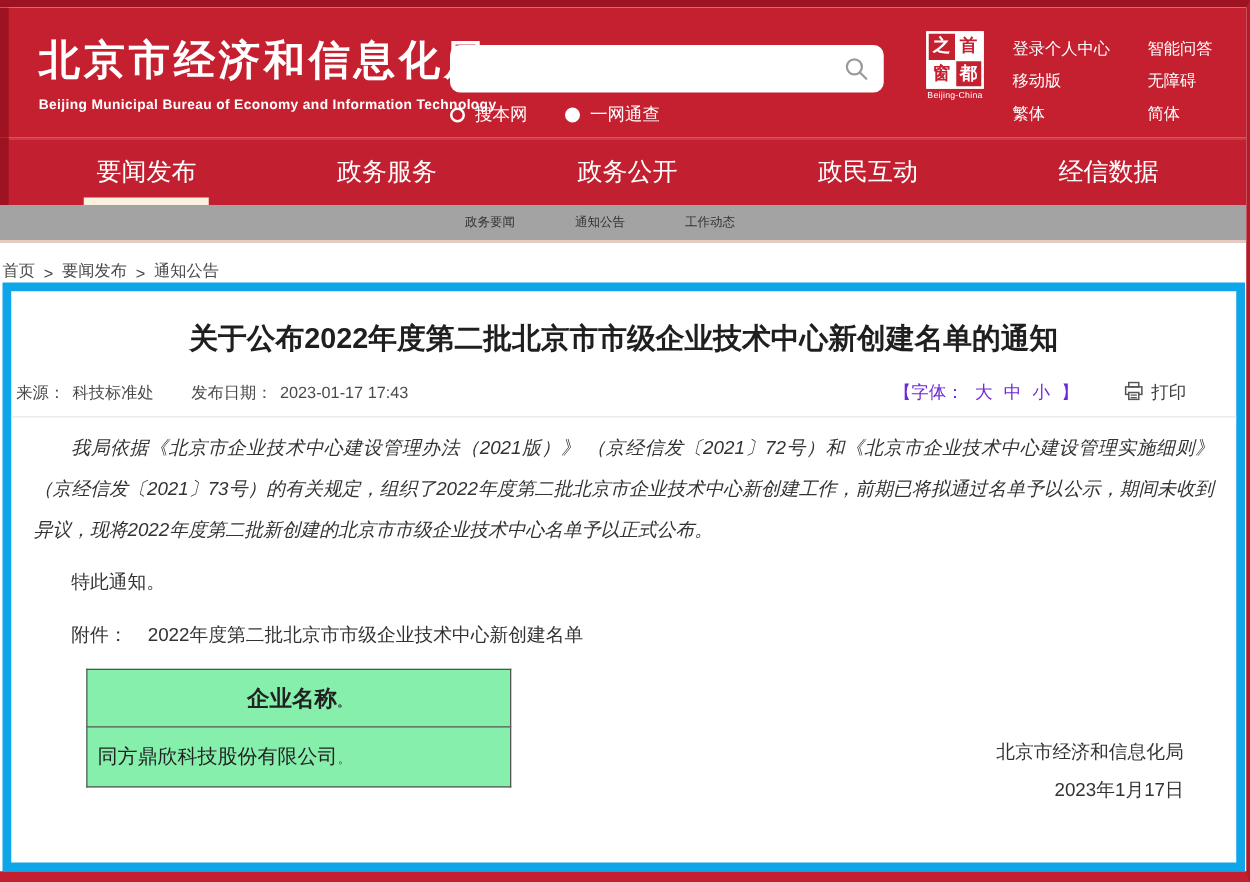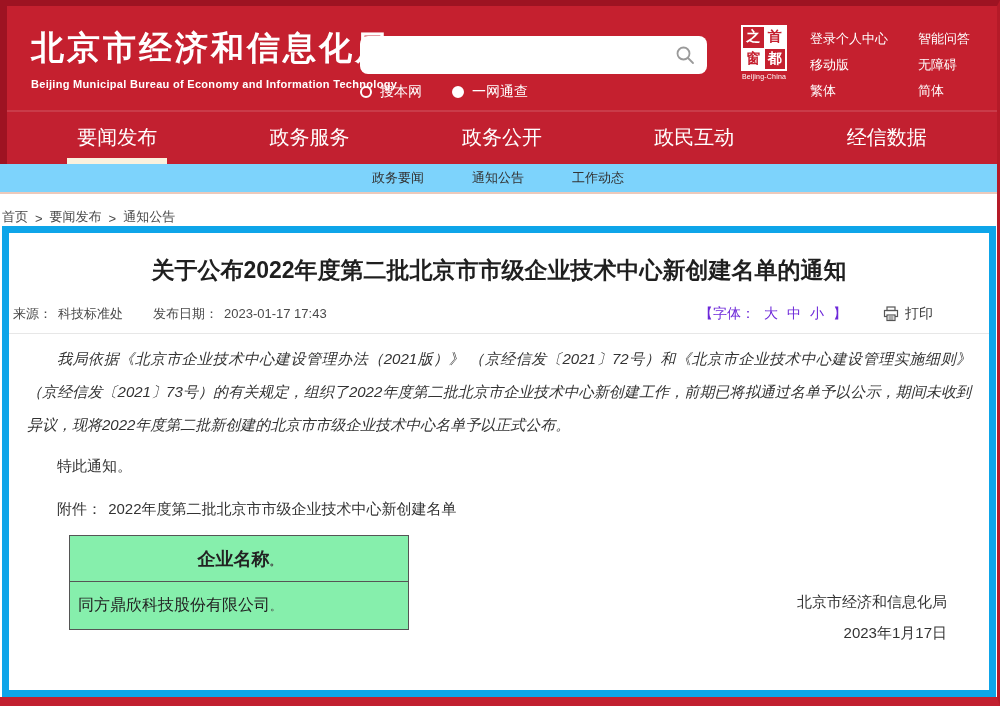--- a/index.html
+++ b/index.html
@@ -42,49 +42,49 @@
   
   .nav { height:54px; background:#c22030; border-left:7px solid #9e1322; flex:none;
     display:flex; justify-content:space-around; align-items:stretch; padding:0 14px;
     box-shadow:inset 0 2px 0 rgba(255,255,255,0.12); }
   .nav-item { color:#fff; font-size:20px; display:flex; align-items:center; position:relative;
     padding:0 12px; cursor:pointer; }
   .nav-item .active-bar { display:none; position:absolute; left:2px; right:2px; bottom:0; height:6px; background:#faf1de; }
   .nav-item.active .active-bar { display:block; }
 
   
-  .subnav { height:30px; background:#7dd3fc; border-bottom:2px solid #ecc9bb; flex:none;
-    display:flex; align-items:center; gap:48px; padding-left:372px; font-size:13px; color:#333; }
+  .subnav { height:30px; background:#a3a3a3; border-bottom:2px solid #ecc9bb; flex:none;
+    display:flex; align-items:center; gap:48px; padding-left:372px; font-size:10px; color:#333; }
   .subnav span { cursor:pointer; }
 
   
   .breadcrumb { height:32px; flex:none; display:flex; align-items:flex-end; gap:7px;
     font-size:13px; color:#4a4a4a; padding-left:2px; }
   .crumb { cursor:pointer; }
 
   
   .panel { flex:1; border:7px solid #0ea5e9; margin:0 1px 0 2px; display:flex; flex-direction:column; }
   .article-title { text-align:center; font-size:23px; font-weight:bold; color:#1f1f1f; margin-top:22px; }
   .meta-row { display:flex; align-items:center; font-size:13px; color:#4a4a4a;
     margin-top:8px; height:40px; border-bottom:1px solid #e7e7e7; padding:0 4px; }
   .meta-src-val { margin-left:6px; }
   .meta-date-label { margin-left:30px; }
   .meta-date-val { margin-left:6px; }
   .meta-spacer { flex:1; }
   .font-ctl { display:flex; align-items:center; gap:9px; color:#6d28d9; font-size:14px; }
   .font-ctl .fs { cursor:pointer; }
-  .print-btn { display:flex; align-items:center; gap:6px; margin-left:36px; margin-right:52px;
+  .print-btn { display:flex; gap:6px; margin-left:36px; margin-right:36px;
     color:#3c3c3c; font-size:14px; cursor:pointer; }
 
   .body-text { padding:0 18px; font-size:15px; color:#333; }
   .salutation { margin-top:24px; line-height:22px; }
   .para { margin-top:8px; line-height:33px; text-indent:2em; text-align:justify;font-style:italic; }
   .closing { margin-top:8px; line-height:33px; text-indent:2em; }
   .attachment { margin-top:10px; line-height:33px; text-indent:2em; }
-  .attachment-title { margin-left:2px; cursor:pointer; }
+  .attachment-title { margin-left:12px; cursor:pointer; }
 
   .table-row-wrap { display:flex; align-items:flex-end; margin-top:10px; padding:0 42px 0 60px; }
   .notice-table { border-collapse:collapse; width:340px; background:#86efac;
     font-family:"Liberation Serif","DejaVu Serif",serif; color:#222; }
   .notice-table td { border:1px solid #555; }
   .nt-header { height:46px; text-align:center; font-size:18px; font-weight:bold; }
   .nt-cell { height:48px; font-size:16px; padding-left:8px; }
   .cell-mark { font-size:11px; color:#444; }
 
   .signature { margin-left:auto; margin-bottom:-18px; text-align:right; font-size:15px;

